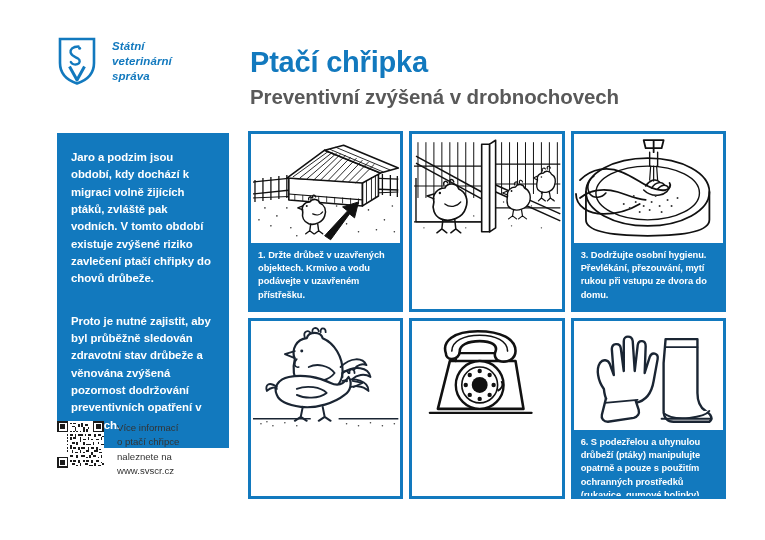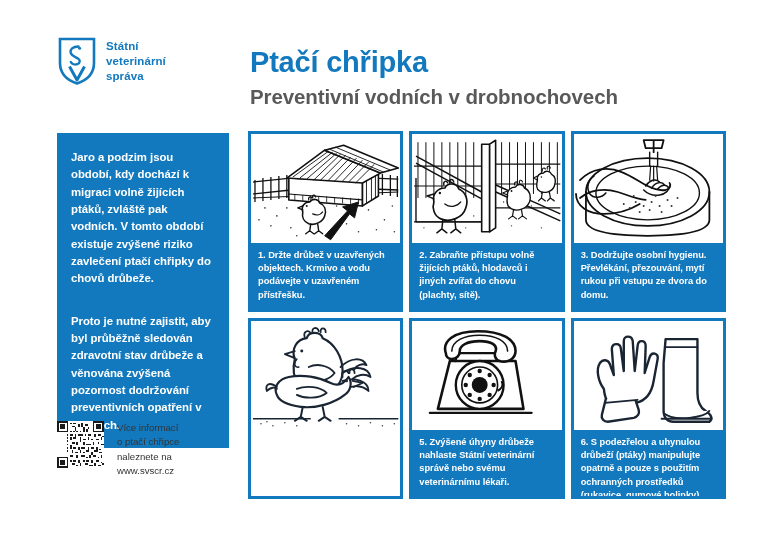--- a/index.html
+++ b/index.html
@@ -19,21 +19,22 @@
   .header {
     position: absolute;
     left: 0; top: 0;
     width: 765px; height: 122px;
   }
   .logo-block {
     position: absolute;
     left: 58px; top: 37px;
     display: flex;
     align-items: flex-start;
-    gap: 10px;
+    gap: 16px;
+    font-style: italic;
   }
   .shield-wrap { width: 38px; height: 48px; flex: 0 0 auto; }
   .logo-text {
     font-size: 11.5px;
     font-weight: bold;
     line-height: 1.32;
     color: #1279be;
     padding-top: 2px;
     letter-spacing: .1px;
   }
@@ -149,21 +150,21 @@
     </span>
     <div class="logo-text">
       <div>Státní</div>
       <div>veterinární</div>
       <div>správa</div>
     </div>
   </div>
 
   <div class="title-block">
     <div class="main-title">Ptačí chřipka</div>
-    <div class="sub-title">Preventivní vodních v drobnochovech</div>
+    <div class="sub-title">Preventivní zvýšená v drobnochovech</div>
   </div>
 
 </div>
 
 <div class="intro-box">
   <p class="intro-p">Jaro a podzim jsou období, kdy dochází k migraci volně žijících ptáků, zvláště pak vodních. V tomto období existuje zvýšené riziko zavlečení ptačí chřipky do chovů drůbeže.</p>
   <p class="intro-p">Proto je nutné zajistit, aby byl průběžně sledován zdravotní stav drůbeže a věnována zvýšená pozornost dodržování preventivních opatření v chovech.</p>
 </div>
 
 <div class="qr-block">
@@ -464,21 +465,20 @@
             <circle cx="54" cy="92" r="0.7"></circle>
           <circle cx="62" cy="80" r="0.7"></circle>
             <circle cx="92" cy="66" r="0.7"></circle>
           <circle cx="120" cy="70" r="0.7"></circle>
             <circle cx="142" cy="64" r="0.7"></circle>
           <circle cx="100" cy="90" r="0.7"></circle>
             <circle cx="130" cy="92" r="0.7"></circle>
         </g>
       </svg>
     </div>
-    <div class="panel-caption">2. Zabraňte přístupu volně žijících ptáků, hlodavců i jiných zvířat do chovu (plachty, sítě).</div>
   </div>
 
   <div class="panel">
     <div class="panel-art">
       <svg viewBox="0 0 150 106" width="150" height="106" aria-hidden="true">
         <g fill="none" stroke="#111111" stroke-width="1.8" stroke-linejoin="round" stroke-linecap="round">
 
           <ellipse cx="74" cy="56" rx="62" ry="34"></ellipse>
 
           <ellipse cx="74" cy="57" rx="52" ry="27" stroke-width="1.4"></ellipse>
@@ -613,21 +613,20 @@
           <circle cx="78" cy="72" r="2.2"></circle>
           <circle cx="68" cy="76" r="2.2"></circle>
           <circle cx="58" cy="72" r="2.2"></circle>
           <circle cx="54" cy="62" r="2.2"></circle>
           <circle cx="58" cy="52" r="2.2"></circle>
         </g>
 
         <path d="M86 68 C90 66 92 62 90 58" fill="none" stroke="#111111" stroke-width="2"></path>
       </svg>
     </div>
-    <div class="panel-caption">5. Zvýšené úhyny drůbeže nahlaste Státní veterinární správě nebo svému veterinárnímu lékaři.</div>
   </div>
 
   <div class="panel">
     <div class="panel-art">
       <svg viewBox="0 0 150 106" width="150" height="106" aria-hidden="true">
 
         <g fill="#ffffff" stroke="#1a2533" stroke-width="2.4" stroke-linejoin="round" stroke-linecap="round">
           <path d="M30 66 C24 58 22 46 26 40 C29 36 34 36 36 41 L40 52
                    L38 26 C38 20 46 19 47 25 L50 48
                    L50 18 C50 12 58 12 59 18 L61 48

